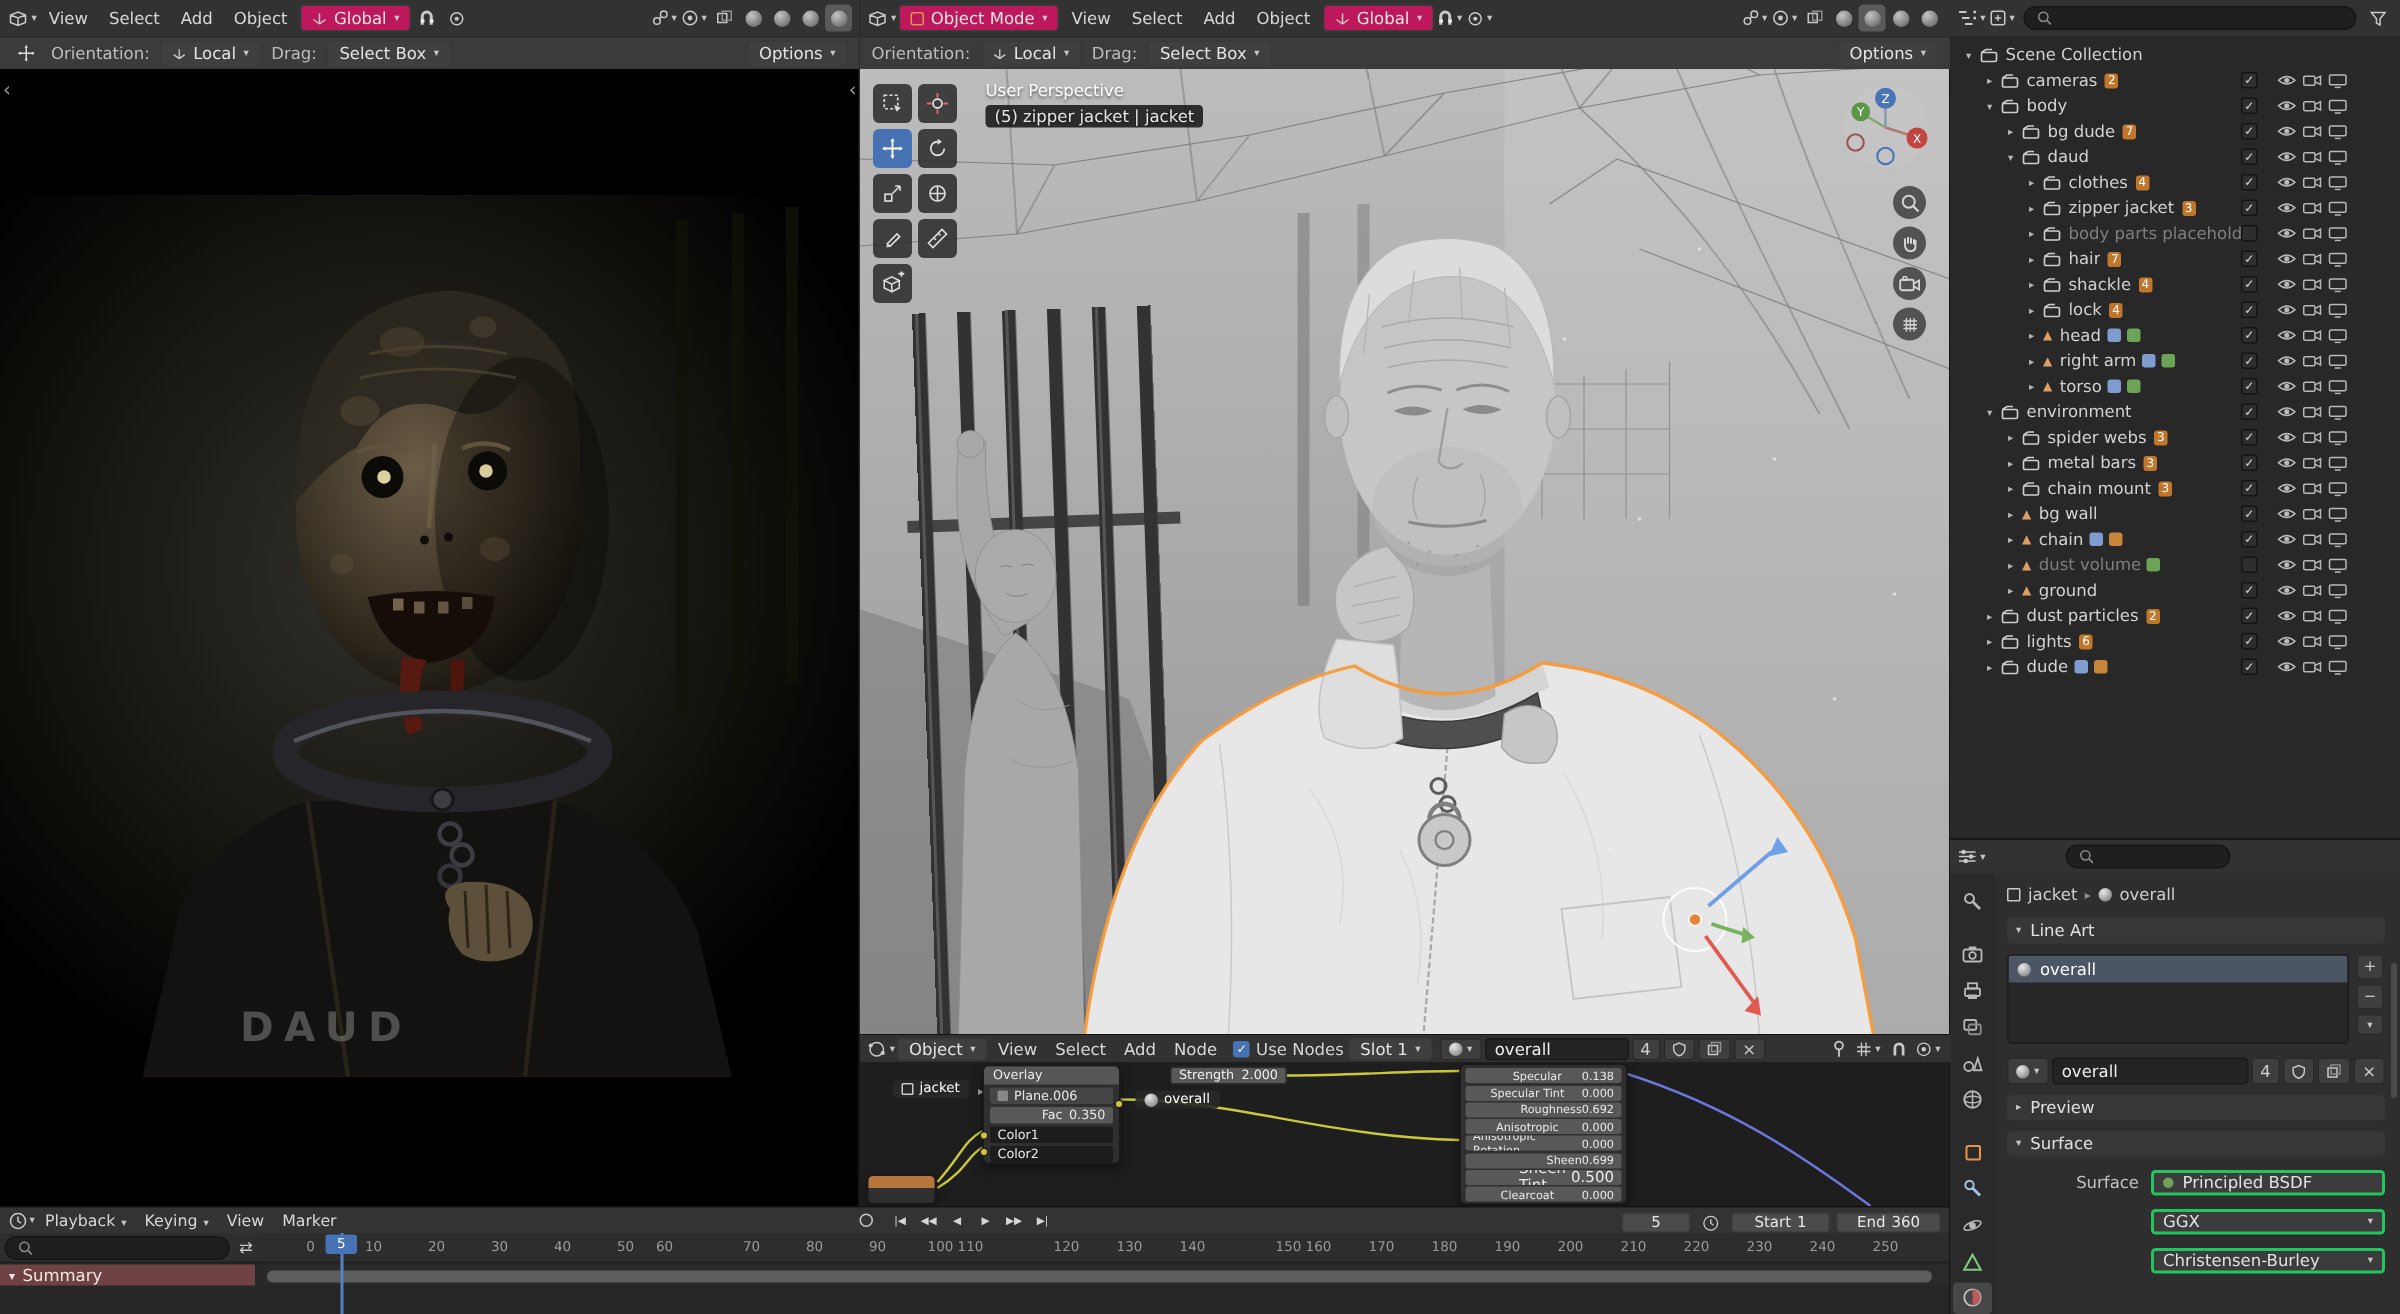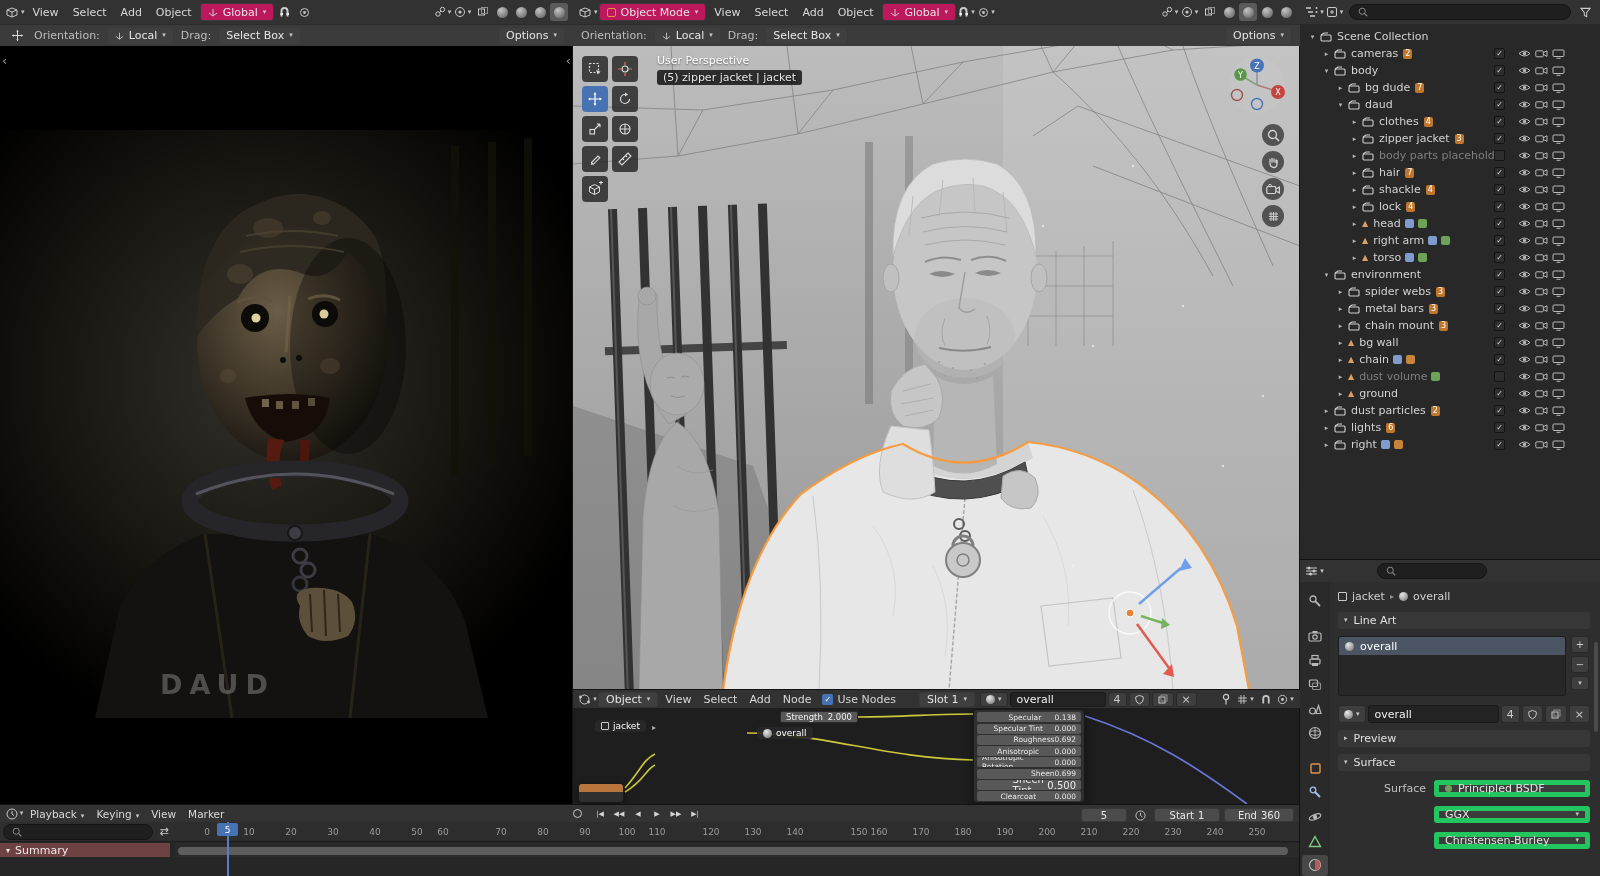--- a/index.html
+++ b/index.html
@@ -71,21 +71,21 @@
 .plist{margin-top:7px;display:flex;gap:4px}
 .plistbox{flex:1;height:60px;background:#272727;border:1px solid #1d1d1d;border-radius:3px;overflow:hidden}
 .plistrow{height:18px;display:flex;align-items:center;gap:6px;padding:0 6px;background:#4b5564;color:#fff}
 .plistops{width:20px;display:flex;flex-direction:column;gap:3px;align-items:center}
 .sq{width:18px;height:17px;background:#3e3e3e;border:1px solid #2a2a2a;border-radius:3px;display:flex;align-items:center;justify-content:center;color:#ccc;font-size:10px}
 .pidrow{display:flex;align-items:center;gap:2px;margin-top:9px;height:18px}
 .pidname{flex:1;background:#232323;border:1px solid #191919;height:18px;display:flex;align-items:center;padding:0 6px;border-radius:3px;color:#eee}
 .chip{background:#3e3e3e;border:1px solid #2a2a2a;height:18px;display:flex;align-items:center;justify-content:center;padding:0 5px;border-radius:3px;color:#ccc}
 .prow{display:flex;align-items:center;gap:8px;margin-top:9px}
 .plab{width:88px;text-align:right;color:#c2c2c2;flex:none}
-.pbtn{flex:1;height:17px;background:#3c3c3c;border:5px solid #22c55e;border-radius:3px;display:flex;align-items:center;gap:6px;padding:0 6px;color:#e2e2e2}
+.pbtn{flex:1;height:17px;background:#3c3c3c;border:2px solid #22c55e;border-radius:3px;display:flex;align-items:center;gap:6px;padding:0 6px;color:#e2e2e2}
 .pscroll{position:absolute;right:2px;top:60px;width:4px;height:90px;border-radius:2px;background:#4b4b4b}
 
 .tl-hdr{position:relative;display:flex;align-items:center;height:17px;background:#333;padding:0 5px;white-space:nowrap}
 .tl-hdr .menu{padding:1px 6px;font-size:10.5px}
 .transport{position:absolute;left:573px;top:1px;display:flex;align-items:center;gap:1px}
 .tbtn{min-width:18px;height:15px;display:flex;align-items:center;justify-content:center;font-size:7px;color:#d6d6d6;border-radius:2px}
 .recdot{width:9px;height:9px;border-radius:50%;border:1.5px solid #c9c9c9;margin-right:8px}
 .tfield{display:inline-flex;align-items:center;justify-content:center;gap:4px;background:#4b4b4b;border:1px solid #383838;border-radius:3px;height:14px;padding:0 8px;color:#e8e8e8;font-size:10px}
 .tl-right{position:absolute;right:6px;top:1px;display:flex;gap:4px;align-items:center}
 .tl-ruler{position:absolute;left:175px;top:17px;right:0;height:20px;background:#2d2d2d;border-bottom:1px solid #1e1e1e}
@@ -586,21 +586,21 @@
 
       <span class="menu" style="padding:1px 6px">View</span>
           <span class="menu" style="padding:1px 6px">Select</span>
           <span class="menu" style="padding:1px 6px">Add</span>
           <span class="menu" style="padding:1px 6px">Node</span>
         </div>
       <span style="display:inline-flex;align-items:center;gap:4px;margin-left:4px">
         <span style="width:11px;height:11px;border-radius:2px;background:#4772b3;display:flex;align-items:center;justify-content:center;font-size:8px;color:#fff">✓</span>
         <span>Use Nodes</span>
       </span>
-      <span class="dd dark" style="height:15px;margin-left:22px">
+      <span class="dd dark" style="height:15px;margin-left:2px">
           <span>Slot 1</span>
           <span class="caret">▾</span>
         </span>
       <span style="display:inline-flex;align-items:center;gap:2px;margin-left:4px">
         <span class="chip" style="height:15px">
             <span class="sphere-ico"></span>
             <span class="caret" style="margin-left:3px">▾</span>
           </span>
         <span class="pidname" style="height:15px;width:96px;flex:none">overall</span>
         <span class="chip" style="height:15px">4</span>
@@ -649,20 +649,41 @@
         <path d="M52 84 C72 72 72 62 82 57" fill="none" stroke="#ccc83c" stroke-width="1.6"></path>
         <path d="M174 25 C250 25 310 50 400 52" fill="none" stroke="#ccc83c" stroke-width="1.6"></path>
         <path d="M285 9 C330 9 362 6 400 6" fill="none" stroke="#ccc83c" stroke-width="1.6"></path>
         <path d="M512 8 C580 30 625 60 674 96" fill="none" stroke="#6a76d8" stroke-width="1.6"></path>
       </svg>
       <span class="nlabelchip" style="left:22px;top:12px">
         <span style="width:8px;height:8px;border:1.2px solid #c9c9c9;border-radius:1px"></span>
         <span>jacket</span>
       </span>
       <span style="position:absolute;left:79px;top:15px;color:#aaa;font-size:8px">▸</span>
+      <div class="node" style="left:82px;top:2px;width:92px;height:66px">
+        <div class="nhdr">Overlay</div>
+        <div class="nrow ndrop">
+          <span style="width:7px;height:7px;background:#888;border-radius:1px"></span>
+          <span>Plane.006</span>
+        </div>
+        <div class="nrow">
+          <span class="nfill" style="width:35%"></span>
+          <span>Fac</span>
+          <span>0.350</span>
+        </div>
+        <div class="nrow nfield">
+            <span>Color1</span>
+          </div>
+        <div class="nrow nfield">
+            <span>Color2</span>
+          </div>
+        <span class="socket" style="left:-3px;top:43px;background:#d6c13a"></span>
+        <span class="socket" style="left:-3px;top:54px;background:#d6c13a"></span>
+        <span class="socket" style="right:-3px;top:22px;background:#d6c13a"></span>
+      </div>
       <div class="nchip" style="left:207px;top:3px;width:78px">
         <span>Strength</span>
         <span>2.000</span>
       </div>
       <span class="nlabelchip" style="left:184px;top:19px">
         <span class="sphere-ico"></span>
         <span>overall</span>
       </span>
       <div class="node" style="left:400px;top:1px;width:112px;height:94px;padding-top:1px">
         <div>
@@ -794,21 +815,21 @@
         <span class="tick" style="left: 74px;">10</span>
         <span class="tick" style="left: 116px;">20</span>
         <span class="tick" style="left: 158px;">30</span>
         <span class="tick" style="left: 200px;">40</span>
         <span class="tick" style="left: 242px;">50</span>
         <span class="tick" style="left: 268px;">60</span>
         <span class="tick" style="left: 326px;">70</span>
         <span class="tick" style="left: 368px;">80</span>
         <span class="tick" style="left: 410px;">90</span>
         <span class="tick" style="left: 452px;">100</span>
-        <span class="tick" style="left: 482px; text-align: right;">110</span>
+        <span class="tick" style="left: 472px; text-align: right;">110</span>
         <span class="tick" style="left: 536px;">120</span>
         <span class="tick" style="left: 578px;">130</span>
         <span class="tick" style="left: 620px;">140</span>
         <span class="tick" style="left: 684px;">150</span>
         <span class="tick" style="left: 704px;">160</span>
         <span class="tick" style="left: 746px;">170</span>
         <span class="tick" style="left: 788px;">180</span>
         <span class="tick" style="left: 830px;">190</span>
         <span class="tick" style="left: 872px;">200</span>
         <span class="tick" style="left: 914px;">210</span>
@@ -1669,21 +1690,21 @@
         <div class="orow">
           <span class="opad" style="width: 16px;"></span>
           <span class="oarrow">▸</span>
           <span class="oicon-col">
             <svg width="12" height="10" viewBox="0 0 12 10">
               <path d="M1 3 L4 1 H8" fill="none" stroke="#cfcfcf" stroke-width="1.1"></path>
               <rect x="1" y="3" width="10" height="6" rx="1" fill="none" stroke="#cfcfcf" stroke-width="1.1"></rect>
             </svg>
           </span>
 
-          <span class="olabel">right</span>
+          <span class="olabel">dude</span>
 
           <span class="ochip" style="background: rgb(138, 168, 224);"></span>
           <span class="ochip" style="background: rgb(217, 142, 60);"></span>
           <span class="otoggles">
             <span class="cb on"></span>
             <span class="oticon">
               <svg width="13" height="9" viewBox="0 0 13 9">
                 <path d="M1 4.5 Q6.5 -0.5 12 4.5 Q6.5 9.5 1 4.5 Z" fill="none" stroke="#b9b9b9"></path>
                 <circle cx="6.5" cy="4.5" r="1.7" fill="#b9b9b9"></circle>
               </svg>

